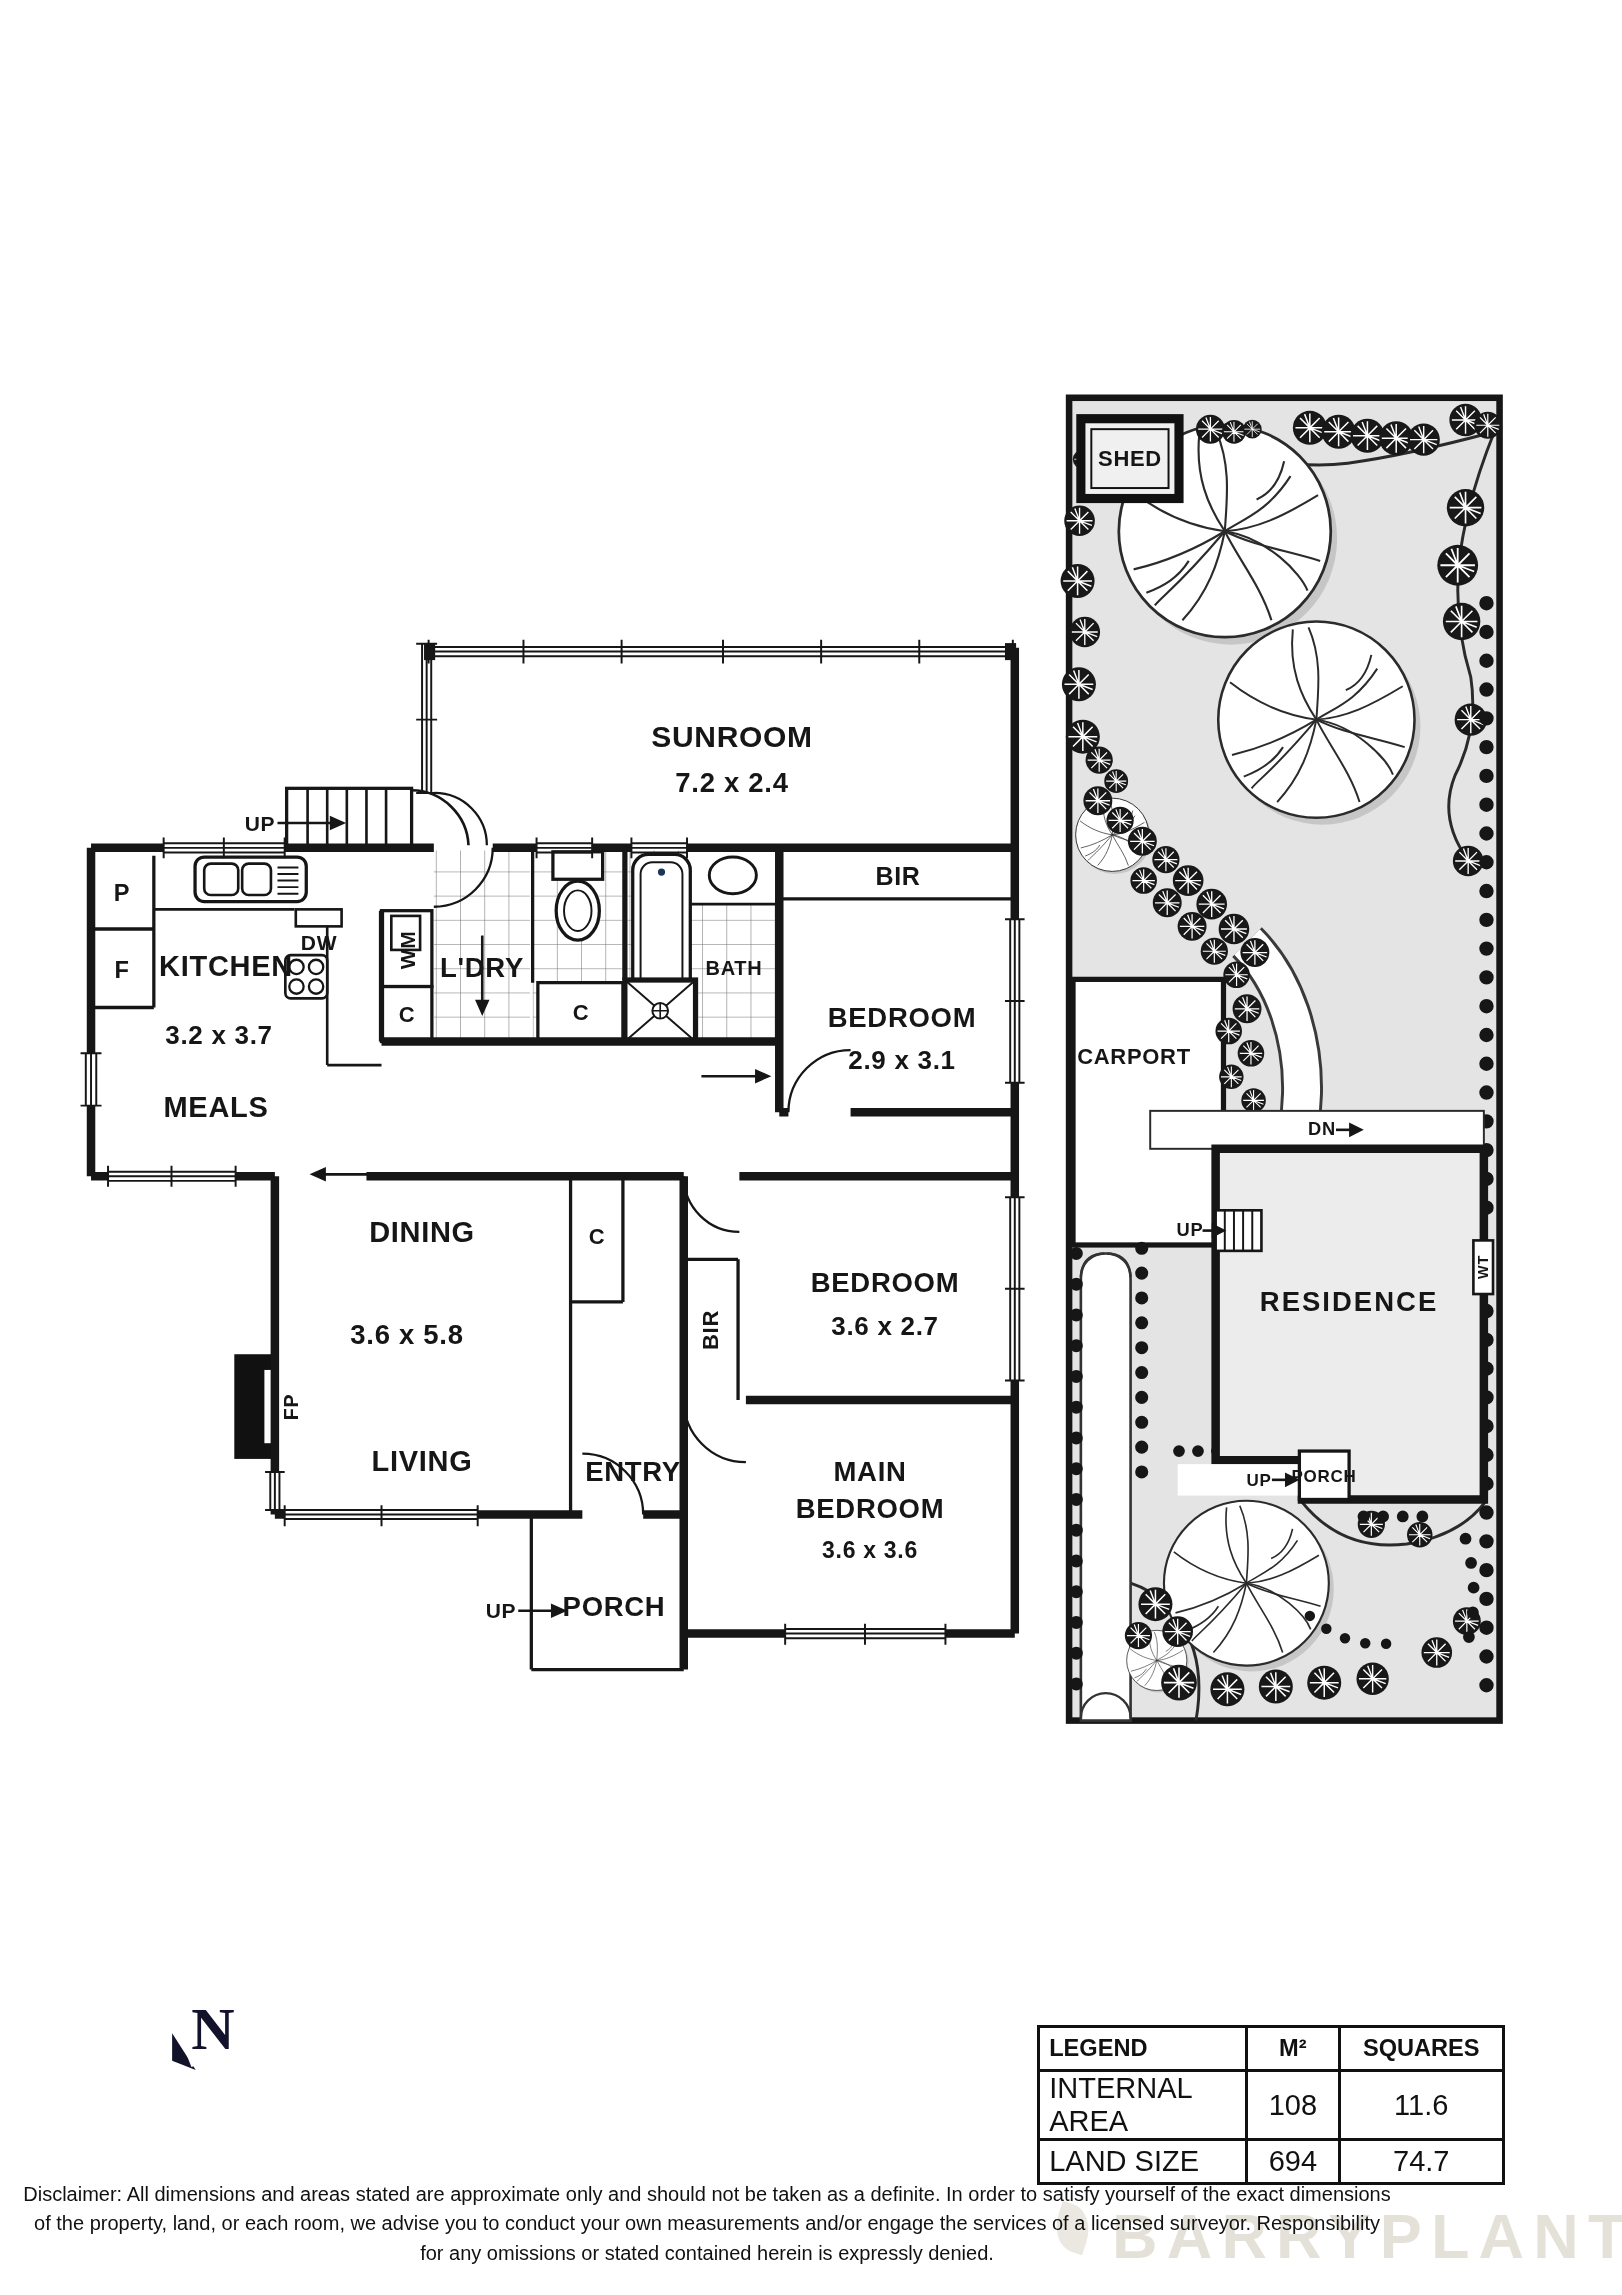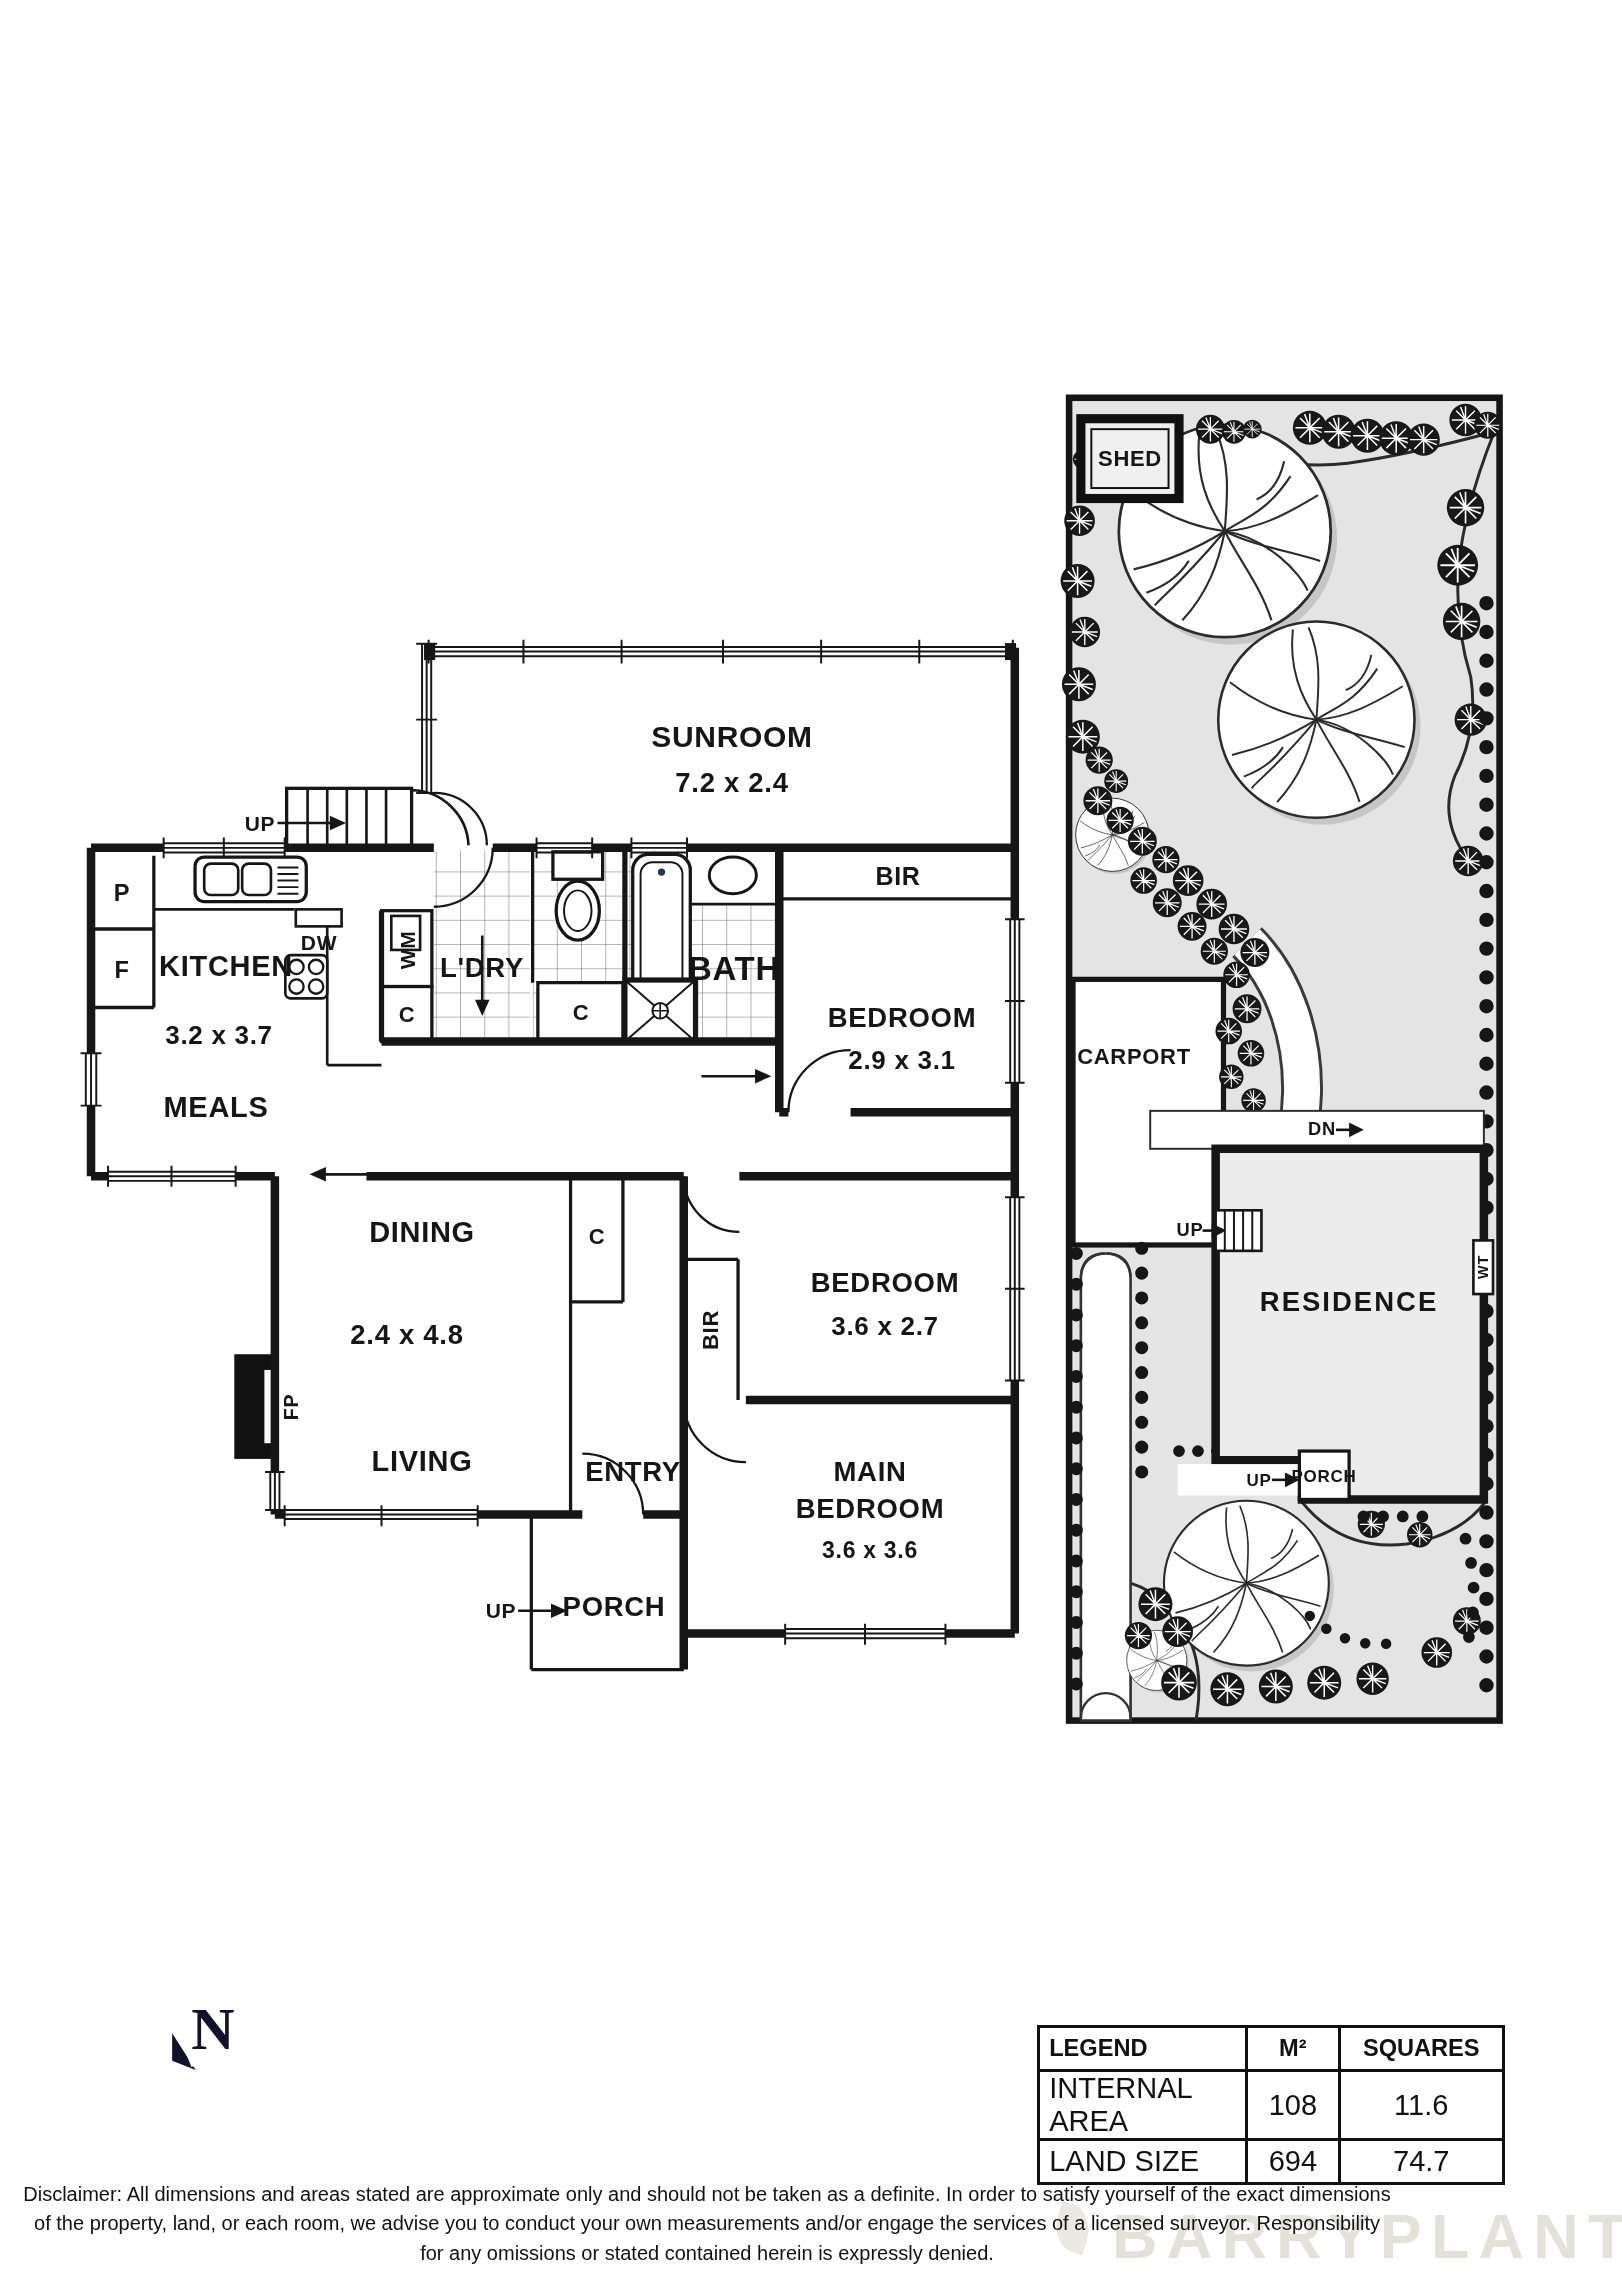--- a/index.html
+++ b/index.html
@@ -325,30 +325,30 @@
   <path d="M283,3130 L294,3159" stroke="#ffffff" stroke-width="3.5" fill="none"></path>
 </g>
 </svg>
 
 <div class="lbl" style="left:732px;top:737px;font-size:30px">SUNROOM</div>
 <div class="lbl" style="left:732px;top:783px;font-size:27.5px">7.2 x 2.4</div>
 <div class="lbl" style="left:226px;top:966px;font-size:29px">KITCHEN</div>
 <div class="lbl" style="left:219px;top:1035px;font-size:26px">3.2 x 3.7</div>
 <div class="lbl" style="left:216px;top:1107px;font-size:29px">MEALS</div>
 <div class="lbl" style="left:482px;top:968px;font-size:27.5px">L'DRY</div>
-<div class="lbl" style="left:734px;top:968px;font-size:33px">BATH</div>
+<div class="lbl" style="left:734px;top:968px;font-size:20px">BATH</div>
 <div class="lbl" style="left:902px;top:1018px;font-size:27.5px">BEDROOM</div>
 <div class="lbl" style="left:902px;top:1060px;font-size:26px">2.9 x 3.1</div>
 <div class="lbl" style="left:885px;top:1283px;font-size:27.5px">BEDROOM</div>
 <div class="lbl" style="left:885px;top:1326px;font-size:26px">3.6 x 2.7</div>
 <div class="lbl" style="left:870px;top:1472px;font-size:27.5px">MAIN</div>
 <div class="lbl" style="left:870px;top:1509px;font-size:27.5px">BEDROOM</div>
 <div class="lbl" style="left:870px;top:1550px;font-size:23px">3.6 x 3.6</div>
 <div class="lbl" style="left:422px;top:1232px;font-size:29px">DINING</div>
-<div class="lbl" style="left:407px;top:1335px;font-size:27.5px">2.4 x 4.8</div>
+<div class="lbl" style="left:407px;top:1335px;font-size:27.5px">3.6 x 5.8</div>
 <div class="lbl" style="left:422px;top:1461px;font-size:29px">LIVING</div>
 <div class="lbl" style="left:633px;top:1472px;font-size:27.5px">ENTRY</div>
 <div class="lbl" style="left:614px;top:1607px;font-size:27.5px">PORCH</div>
 
 <div class="lbl" style="left:122px;top:894px;font-size:23.6px">P</div>
 <div class="lbl" style="left:122px;top:971px;font-size:23.6px">F</div>
 <div class="lbl" style="left:319px;top:942px;font-size:21px">DW</div>
 <div class="lbl rot" style="left:407px;top:950px;font-size:21px">WM</div>
 <div class="lbl" style="left:407px;top:1015px;font-size:22px">C</div>
 <div class="lbl" style="left:581px;top:1013px;font-size:22px">C</div>

